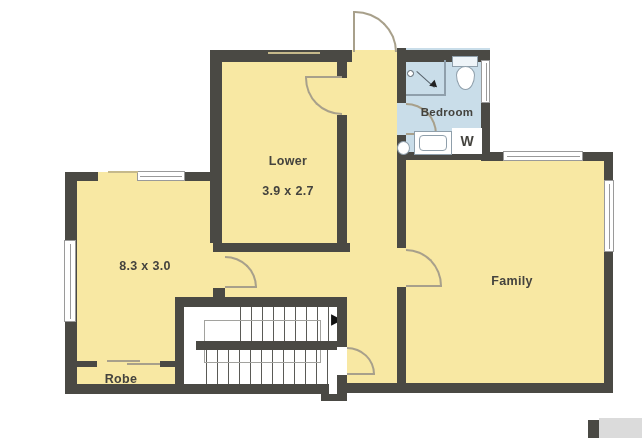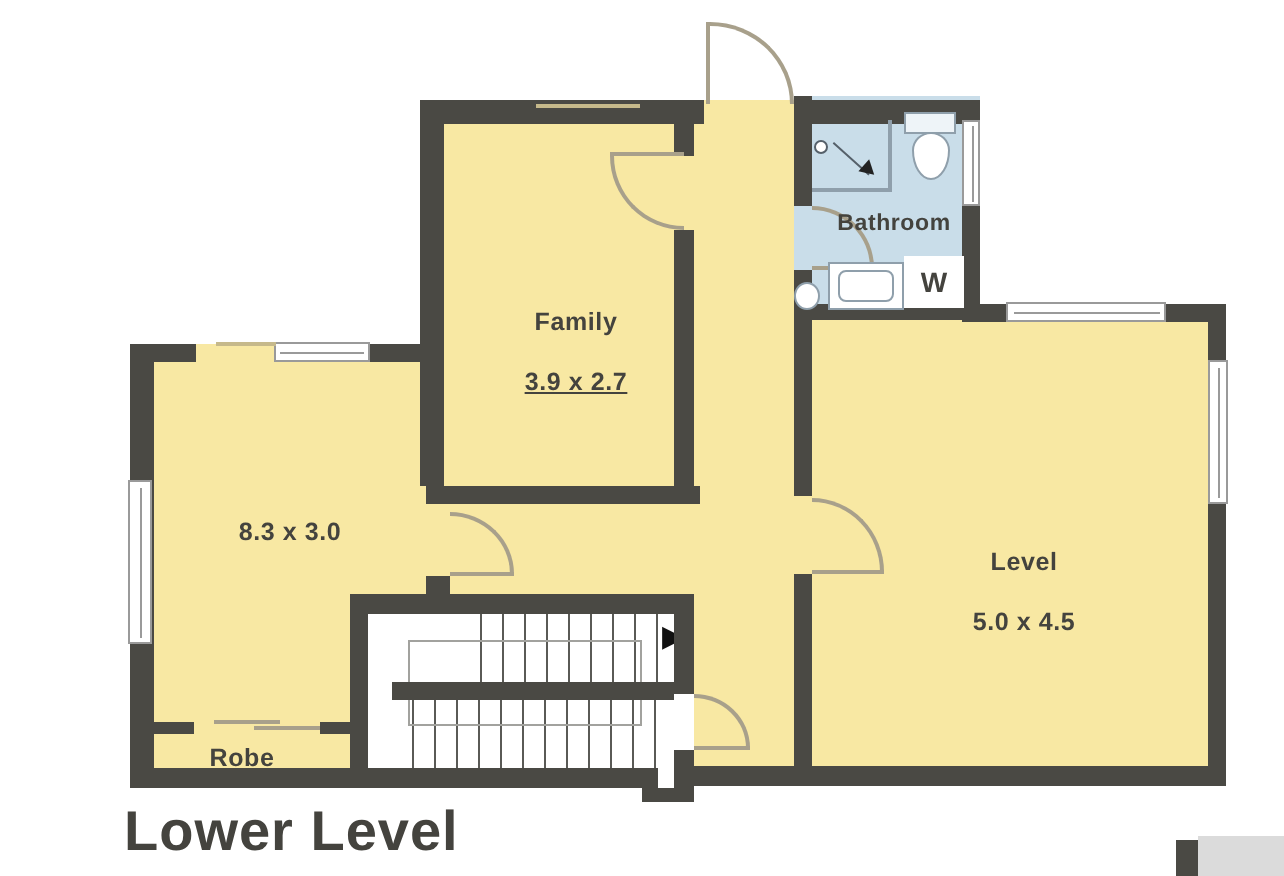--- a/index.html
+++ b/index.html
@@ -122,28 +122,26 @@
   <div class="fix" style="left:419px;top:135px;width:28px;height:16px;border-radius:4px;"></div>
   <div class="fix" style="left:397px;top:141px;width:13px;height:14px;border-radius:50%;"></div>
   <div class="wbox" style="left:452px;top:128px;width:30px;height:26px;">
     <span>W</span>
   </div>
 
   <div style="left:599px;top:418px;width:43px;height:20px;background:var(--neighbor);"></div>
   <div class="wall" style="left:588px;top:420px;width:11px;height:18px;"></div>
 
   <div class="label" style="left:238px;top:139px;width:100px;">
-    <div style="position:static;">Family</div>
-    <div style="position:static;text-decoration:underline;">3.9 x 2.7</div>
+    <div style="position:static;">Lower</div>
+    <div style="position:static;">3.9 x 2.7</div>
   </div>
   <div class="label" style="left:95px;top:244px;width:100px;">
     <div style="position:static;">8.3 x 3.0</div>
   </div>
   <div class="label" style="left:462px;top:259px;width:100px;">
-    <div style="position:static;">Level</div>
-    <div style="position:static;">5.0 x 4.5</div>
+    <div style="position:static;">Family</div>
   </div>
-  <div class="label" style="left:397px;top:105px;width:100px;font-size:11.5px;">Bathroom</div>
+  <div class="label" style="left:397px;top:105px;width:100px;font-size:11.5px;">Bedroom</div>
   <div class="label" style="left:81px;top:372px;width:80px;">Robe</div>
 
-  <div class="title" style="left:62px;top:400px;">Lower Level</div>
 
 </div>
 
 </body></html>

